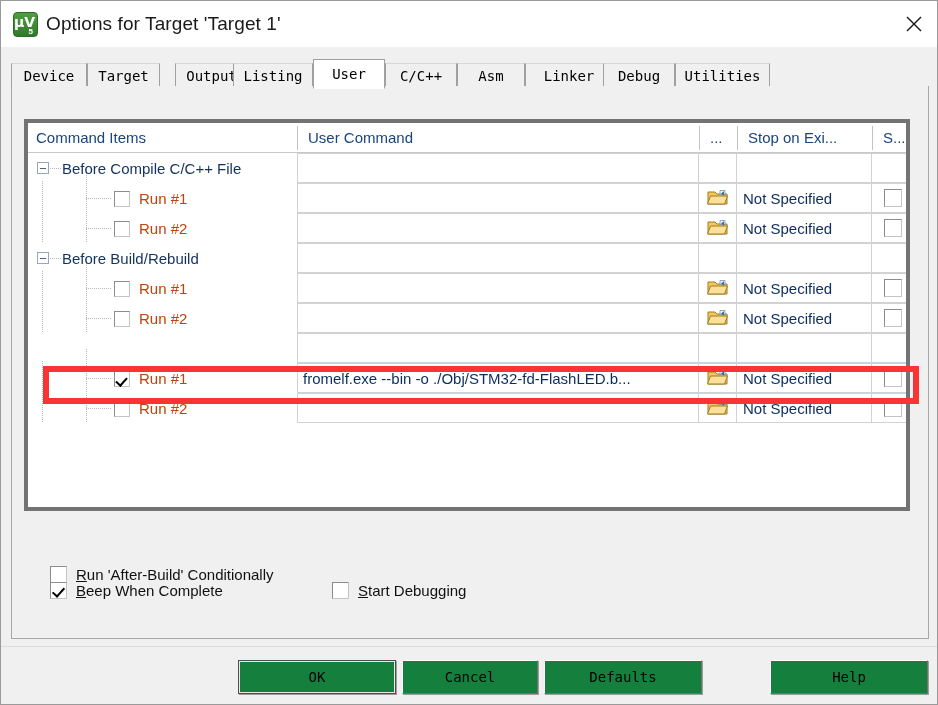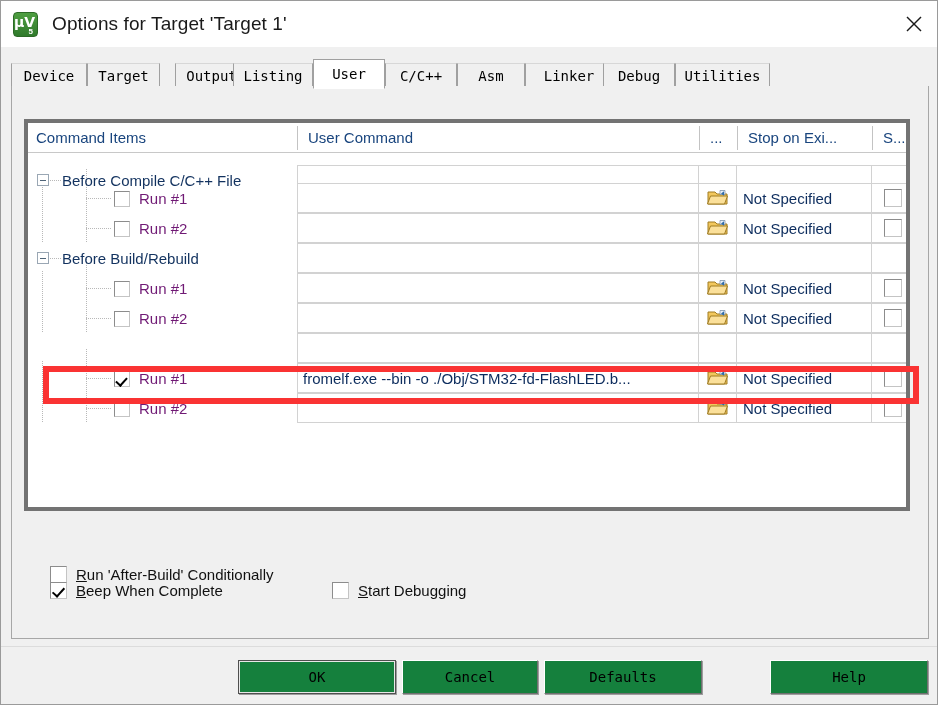--- a/index.html
+++ b/index.html
@@ -50,21 +50,21 @@
   }
   #app-icon .five {
     position: absolute;
     right: 4px; bottom: 0px;
     color: #ffffff;
     font-size: 8px;
     font-weight: bold;
     line-height: 8px;
   }
   #title-text {
-    margin-left: 14px;
+    margin-left: 8px;
     font-size: 19px;
     color: #1a1a1a;
     letter-spacing: 0.1px;
     white-space: nowrap;
   }
   #close-button {
     position: absolute;
     right: 0; top: 0;
     width: 46px; height: 46px;
     display: flex;
@@ -164,21 +164,21 @@
     width: 886px;
     height: 30px;
   }
   .row-label {
     position: absolute;
     left: 0; top: 0;
     width: 269px; height: 30px;
     display: flex;
     align-items: center;
     font-size: 15px;
-    color: #701a75;
+    color: #c2410c;
     white-space: nowrap;
   }
   .row-label.group { color: #12325f; }
 
   
   .expander {
     position: absolute;
     left: 9px; top: 9px;
     width: 12px; height: 12px;
     border: 1px solid #9aa7b4;
@@ -487,21 +487,21 @@
 
       <div id="list-body">
 
         <div class="vline" style="top:28px;  height:62px;"></div>
         <div class="vline2" style="top:16px;  height:74px;"></div>
         <div class="vline" style="top:118px; height:62px;"></div>
         <div class="vline2" style="top:106px; height:74px;"></div>
         <div class="vline" style="top:208px; height:62px;"></div>
         <div class="vline2" style="top:196px; height:74px;"></div>
 
-        <div class="row" style="top:12px;padding-left:16px;">
+        <div class="row" style="top:0px;padding-left:16px;">
           <div class="row-label group">
             <div class="expander"></div>
             <div class="hline-grp"></div>
             <div class="group-text">Before Compile C/C++ File</div>
           </div>
           <div class="blank-cell"></div>
           <div class="blank-dots"></div>
           <div class="blank-stop"></div>
           <div class="blank-s"></div>
         </div>

